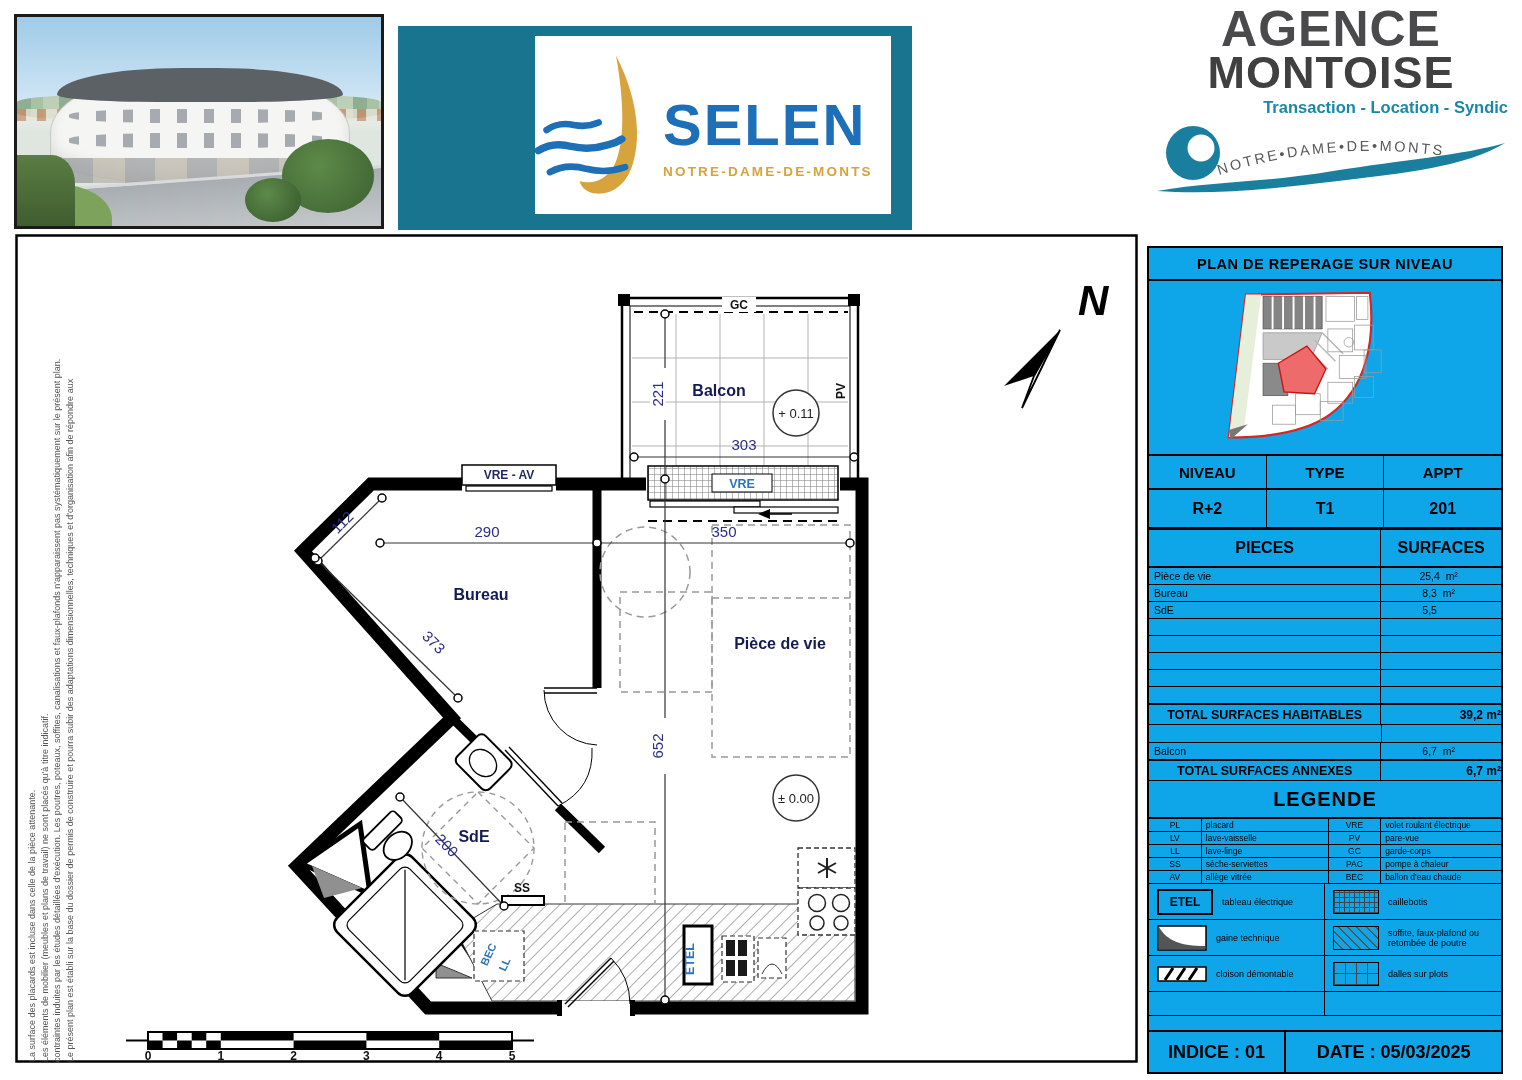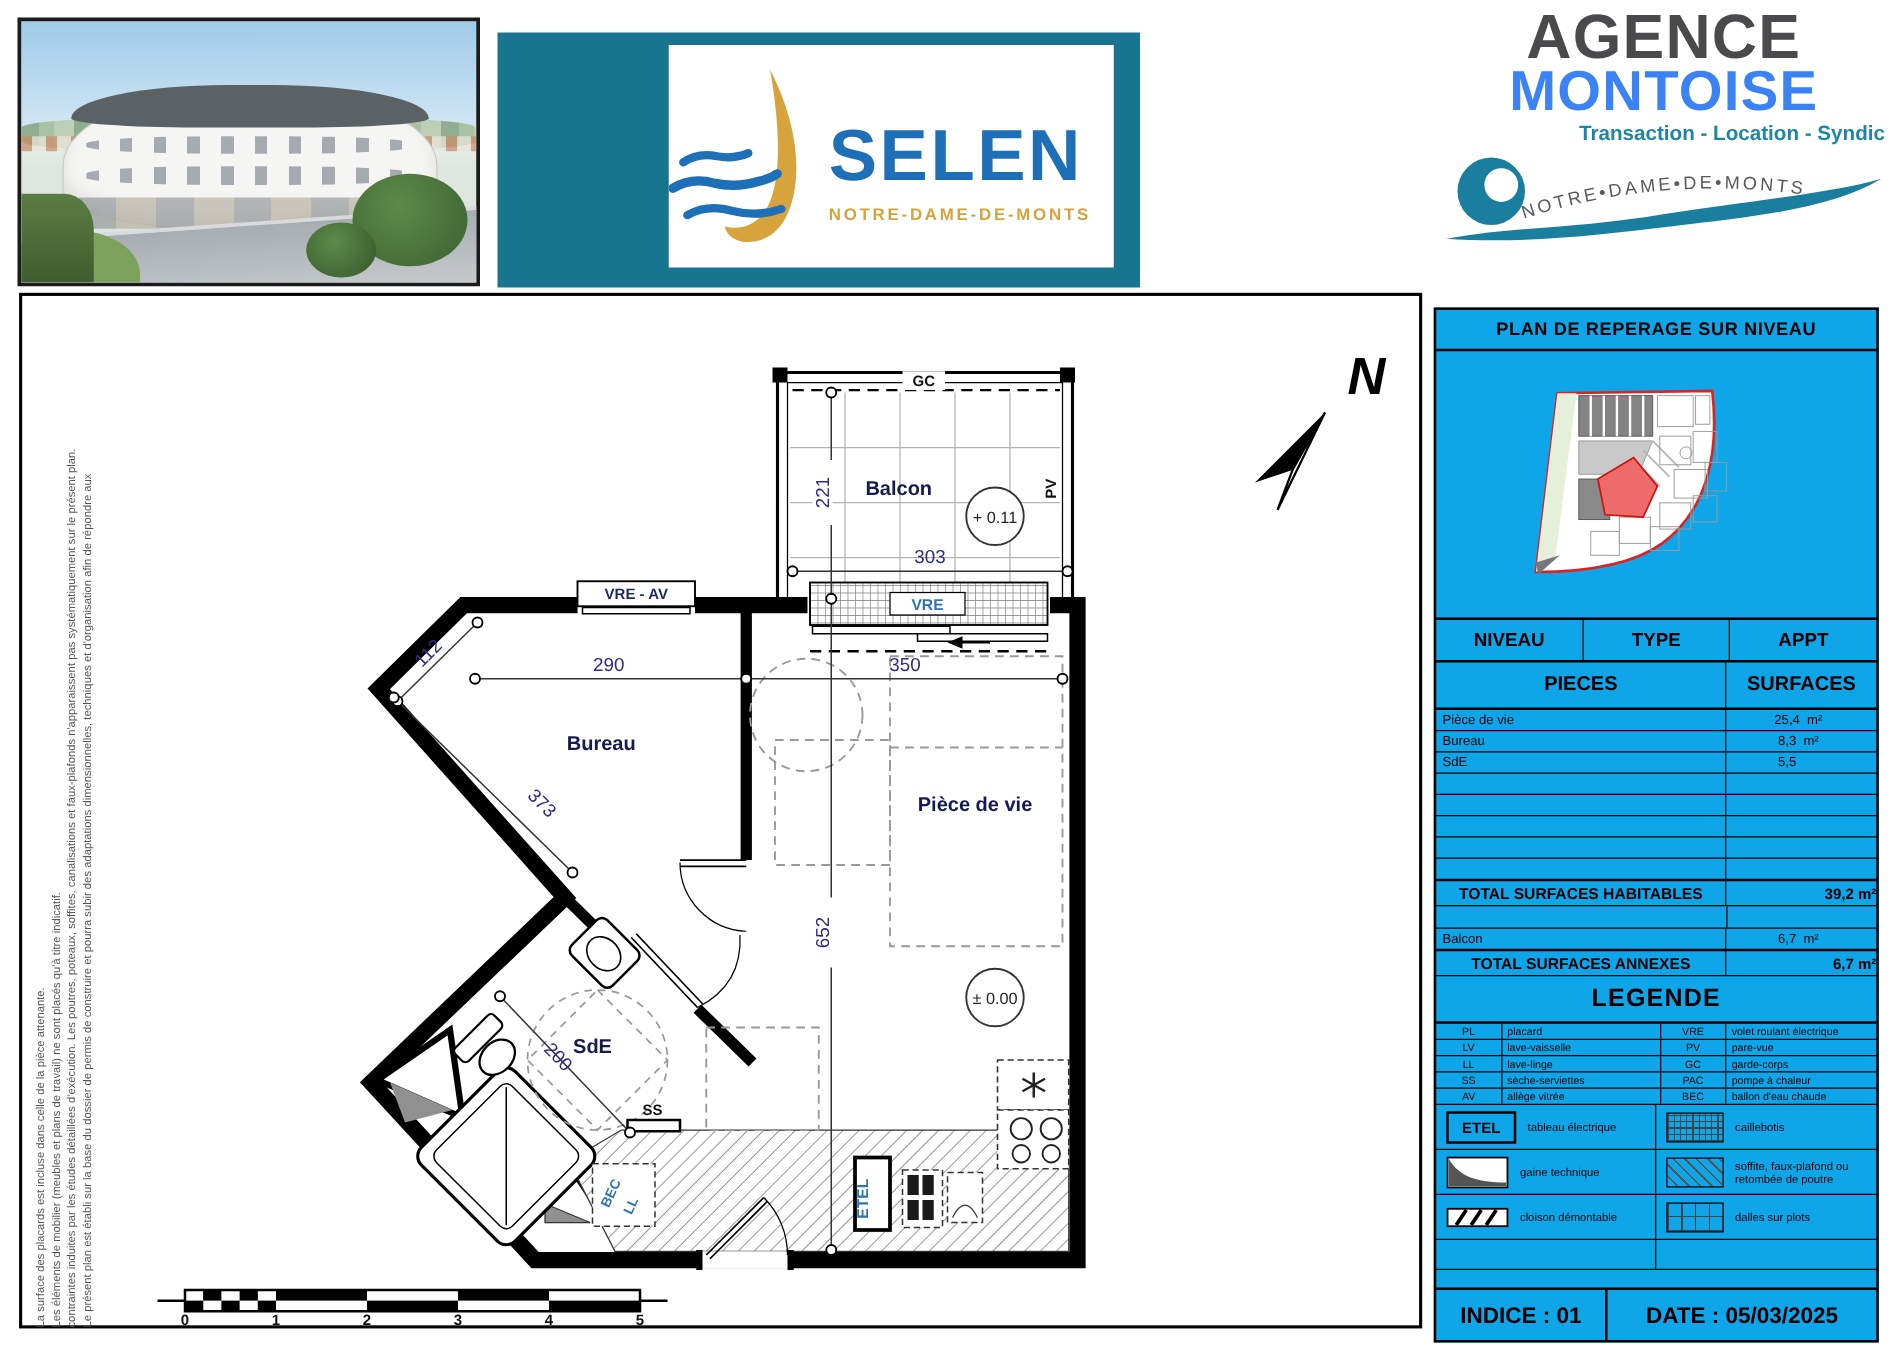--- a/index.html
+++ b/index.html
@@ -21,21 +21,21 @@
   .photo .hedge{position:absolute;left:0;bottom:0;width:16%;height:34%;background:linear-gradient(#5a7d43,#3f5d2f);border-radius:0 40% 0 0;}
 
   .banner{position:absolute;left:398px;top:26px;width:514px;height:204px;background:#19748f;}
   .selenbox{position:absolute;left:137px;top:10px;width:356px;height:178px;background:#fff;display:flex;align-items:center;}
   .selen-text{display:flex;flex-direction:column;margin-left:4px;}
   .selen-name{font-size:58px;font-weight:800;color:#1d6fb8;letter-spacing:2px;line-height:1;margin-top:25px;}
   .selen-sub{font-size:13.5px;font-weight:bold;color:#d6a33c;letter-spacing:2.2px;margin-top:10px;}
 
   .agence{position:absolute;left:1152px;top:6px;width:358px;height:240px;display:flex;flex-direction:column;align-items:center;}
   .ag1{font-size:50px;font-weight:800;color:#4a4a4c;line-height:.92;letter-spacing:1px;}
-  .ag2{font-size:45px;font-weight:800;color:#3b82f6;line-height:.95;letter-spacing:1px;}
+  .ag2{font-size:45px;font-weight:800;color:#404040;line-height:.95;letter-spacing:1px;}
   .ag-serv{font-size:16.5px;font-weight:bold;color:#1b87a8;width:100%;text-align:right;padding-right:2px;box-sizing:border-box;margin-top:3px;}
 
   
   .disc-wrap{position:absolute;left:22px;top:238px;width:58px;height:824px;overflow:visible;z-index:5;}
   .disc-inner{width:824px;height:58px;transform:rotate(-90deg) translateX(-824px);transform-origin:top left;display:flex;flex-direction:column;justify-content:center;}
   .disc-inner div{font-size:9px;line-height:12.5px;color:#555;white-space:nowrap;}
 
   
   .plansvg{position:absolute;left:14px;top:233px;}
   svg text{font-family:"Liberation Sans",sans-serif;}
@@ -431,20 +431,25 @@
         <polygon points="66,80 96,62 116,86 104,112 72,110" fill="#ee6b6b" stroke="#cc1111" stroke-width="1.4"></polygon>
         <polygon points="14,150 34,144 16,160" fill="#777"></polygon>
       </svg>
     </div>
 
     <div class="pr infoh cols3">
       <div>NIVEAU</div>
       <div>TYPE</div>
       <div>APPT</div>
     </div>
+    <div class="pr infov cols3">
+      <div>R+2</div>
+      <div>T1</div>
+      <div>201</div>
+    </div>
 
     <div class="pr surfh">
       <div class="hl">PIECES</div>
       <div class="hr">SURFACES</div>
     </div>
 
     <div class="pr srow">
       <div class="sl">Pièce de vie</div>
       <div class="sv">
           <span>25,4</span>

